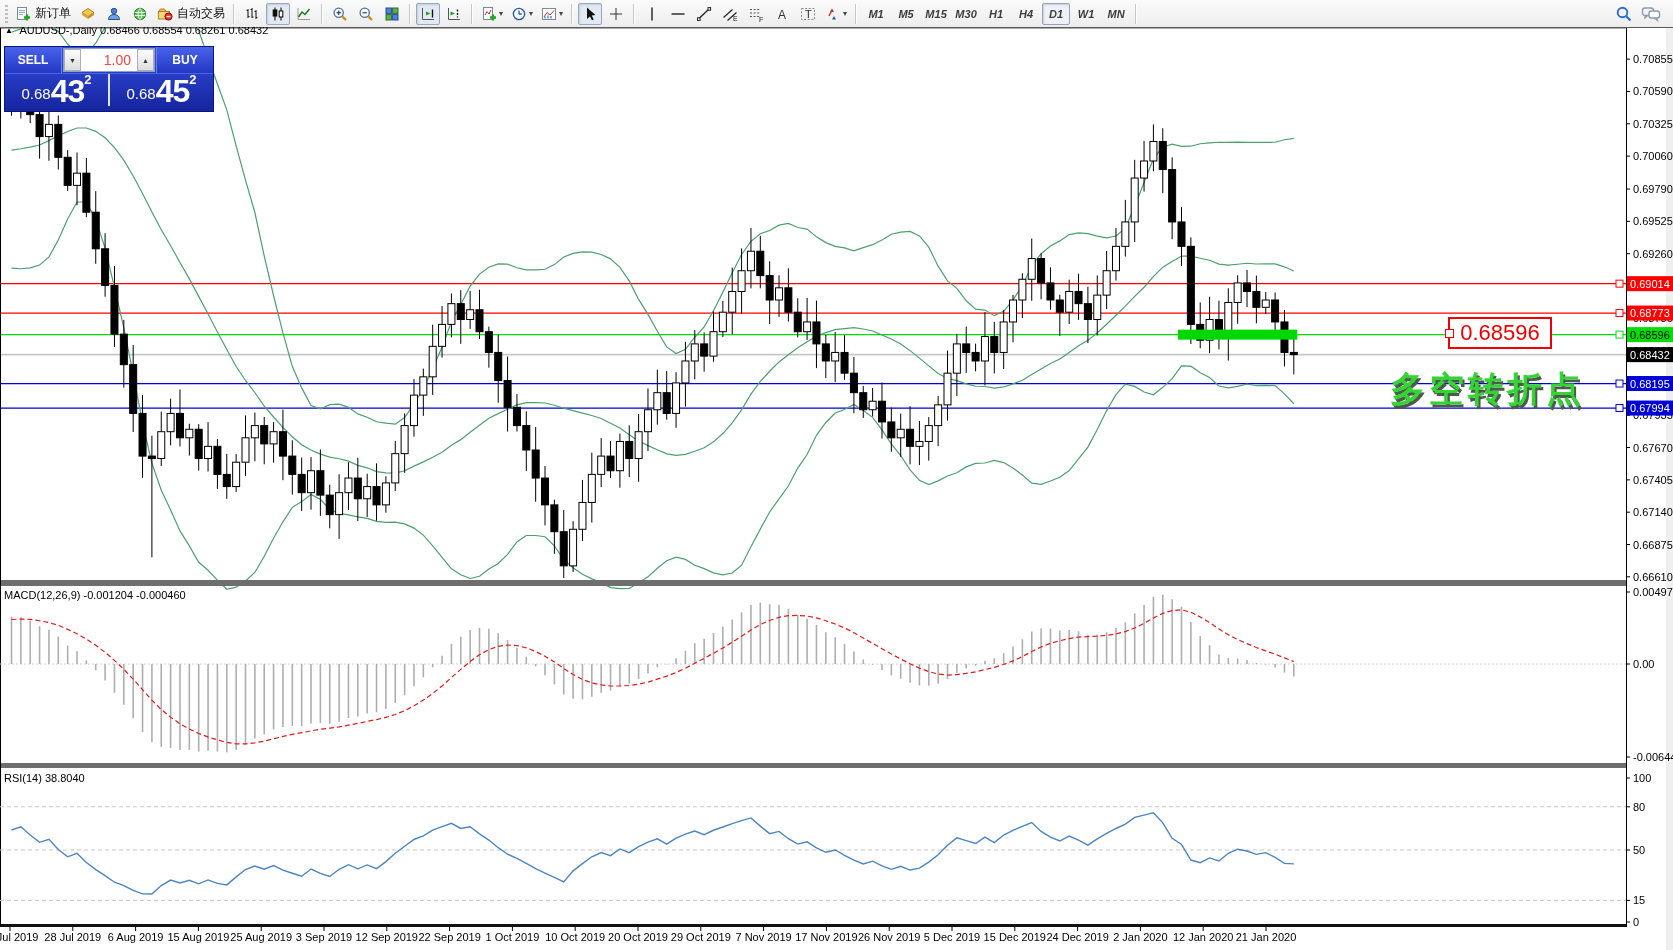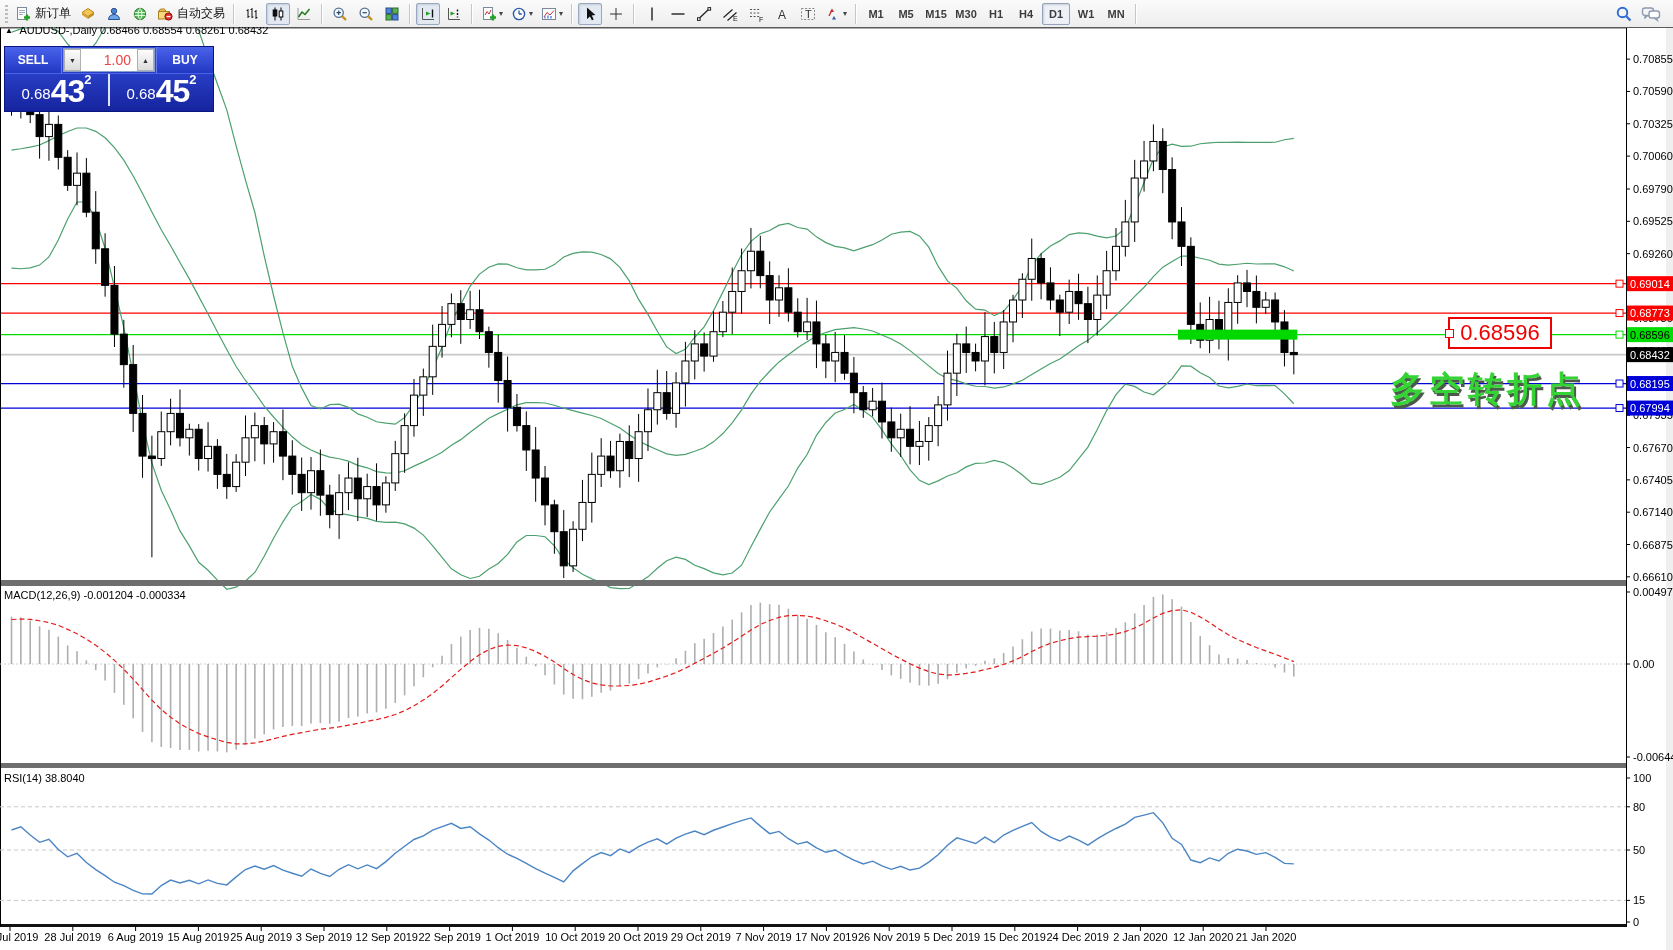--- a/index.html
+++ b/index.html
@@ -10,21 +10,21 @@
     background:linear-gradient(#fbfbfb,#ededed);display:flex;align-items:center;
     padding:0 2px;box-sizing:border-box;z-index:5;}
   .tb{height:22px;min-width:24px;display:flex;align-items:center;justify-content:center;
     border:1px solid transparent;border-radius:2px;margin:17px 1px;background:transparent;padding:0 2px;box-sizing:border-box;}
   .tb.active{background:#e2e9f2;border:1px solid #98a8c0;box-shadow:inset 1px 1px 2px rgba(0,0,0,.12);}
   .tb-label{font-size:12px;color:#111;margin-left:4px;white-space:nowrap;}
   .tb-sep{width:1px;height:20px;background:#c6c6c6;border-right:1px solid #fff;margin:0 4px;}
   .tb-handle{width:3px;height:18px;margin:0 3px;
     background:repeating-linear-gradient(#bdbdbd 0 2px,transparent 2px 4px);}
   .caret{font-size:8px;color:#444;margin-left:2px;}
-  .tf-group{display:flex;align-items:center;}
+  .tf-group{display:flex;align-items:center;font-style:italic;}
   .tf{height:20px;min-width:26px;margin:0 1px;font-size:11px;font-weight:bold;color:#3c3c3c;
     display:flex;align-items:center;justify-content:center;border:1px solid transparent;border-radius:2px;}
   .tf.active{background:#eef2f8;border:1px solid #94a4bc;box-shadow:inset 1px 1px 2px rgba(0,0,0,.15);}
   .tb-right{margin-left:auto;display:flex;align-items:center;margin-right:6px;}
   
   #chart-svg{position:absolute;left:0;top:0;z-index:1;}
   .chart-title{position:absolute;left:5px;top:24px;font-size:11px;color:#000;z-index:4;white-space:nowrap;}
   .chart-title .mk{font-size:8px;vertical-align:1px;margin-right:4px;}
   .ind-label{position:absolute;left:4px;font-size:11px;color:#000;z-index:4;white-space:nowrap;}
   
@@ -836,21 +836,21 @@
     </g>
   </svg>
 
 <div class="chart-title">
   <span class="mk">▲</span>
   <span>AUDUSD-,Daily</span>
   <span> </span>
   <span>0.68466 0.68554 0.68261 0.68432</span>
 </div>
 
-<div class="ind-label" style="top:589px;">MACD(12,26,9) -0.001204 -0.000334</div>
+<div class="ind-label" style="top:589px;">MACD(12,26,9) -0.001204 -0.000460</div>
 <div class="ind-label" style="top:772px;">RSI(14) 38.8040</div>
 
 <div class="quote">
   <div class="q-row1">
     <div class="q-btn">SELL</div>
     <div class="q-vol">
       <div class="q-step">▼</div>
       <div class="q-volval">1.00</div>
       <div class="q-step">▲</div>
     </div>

